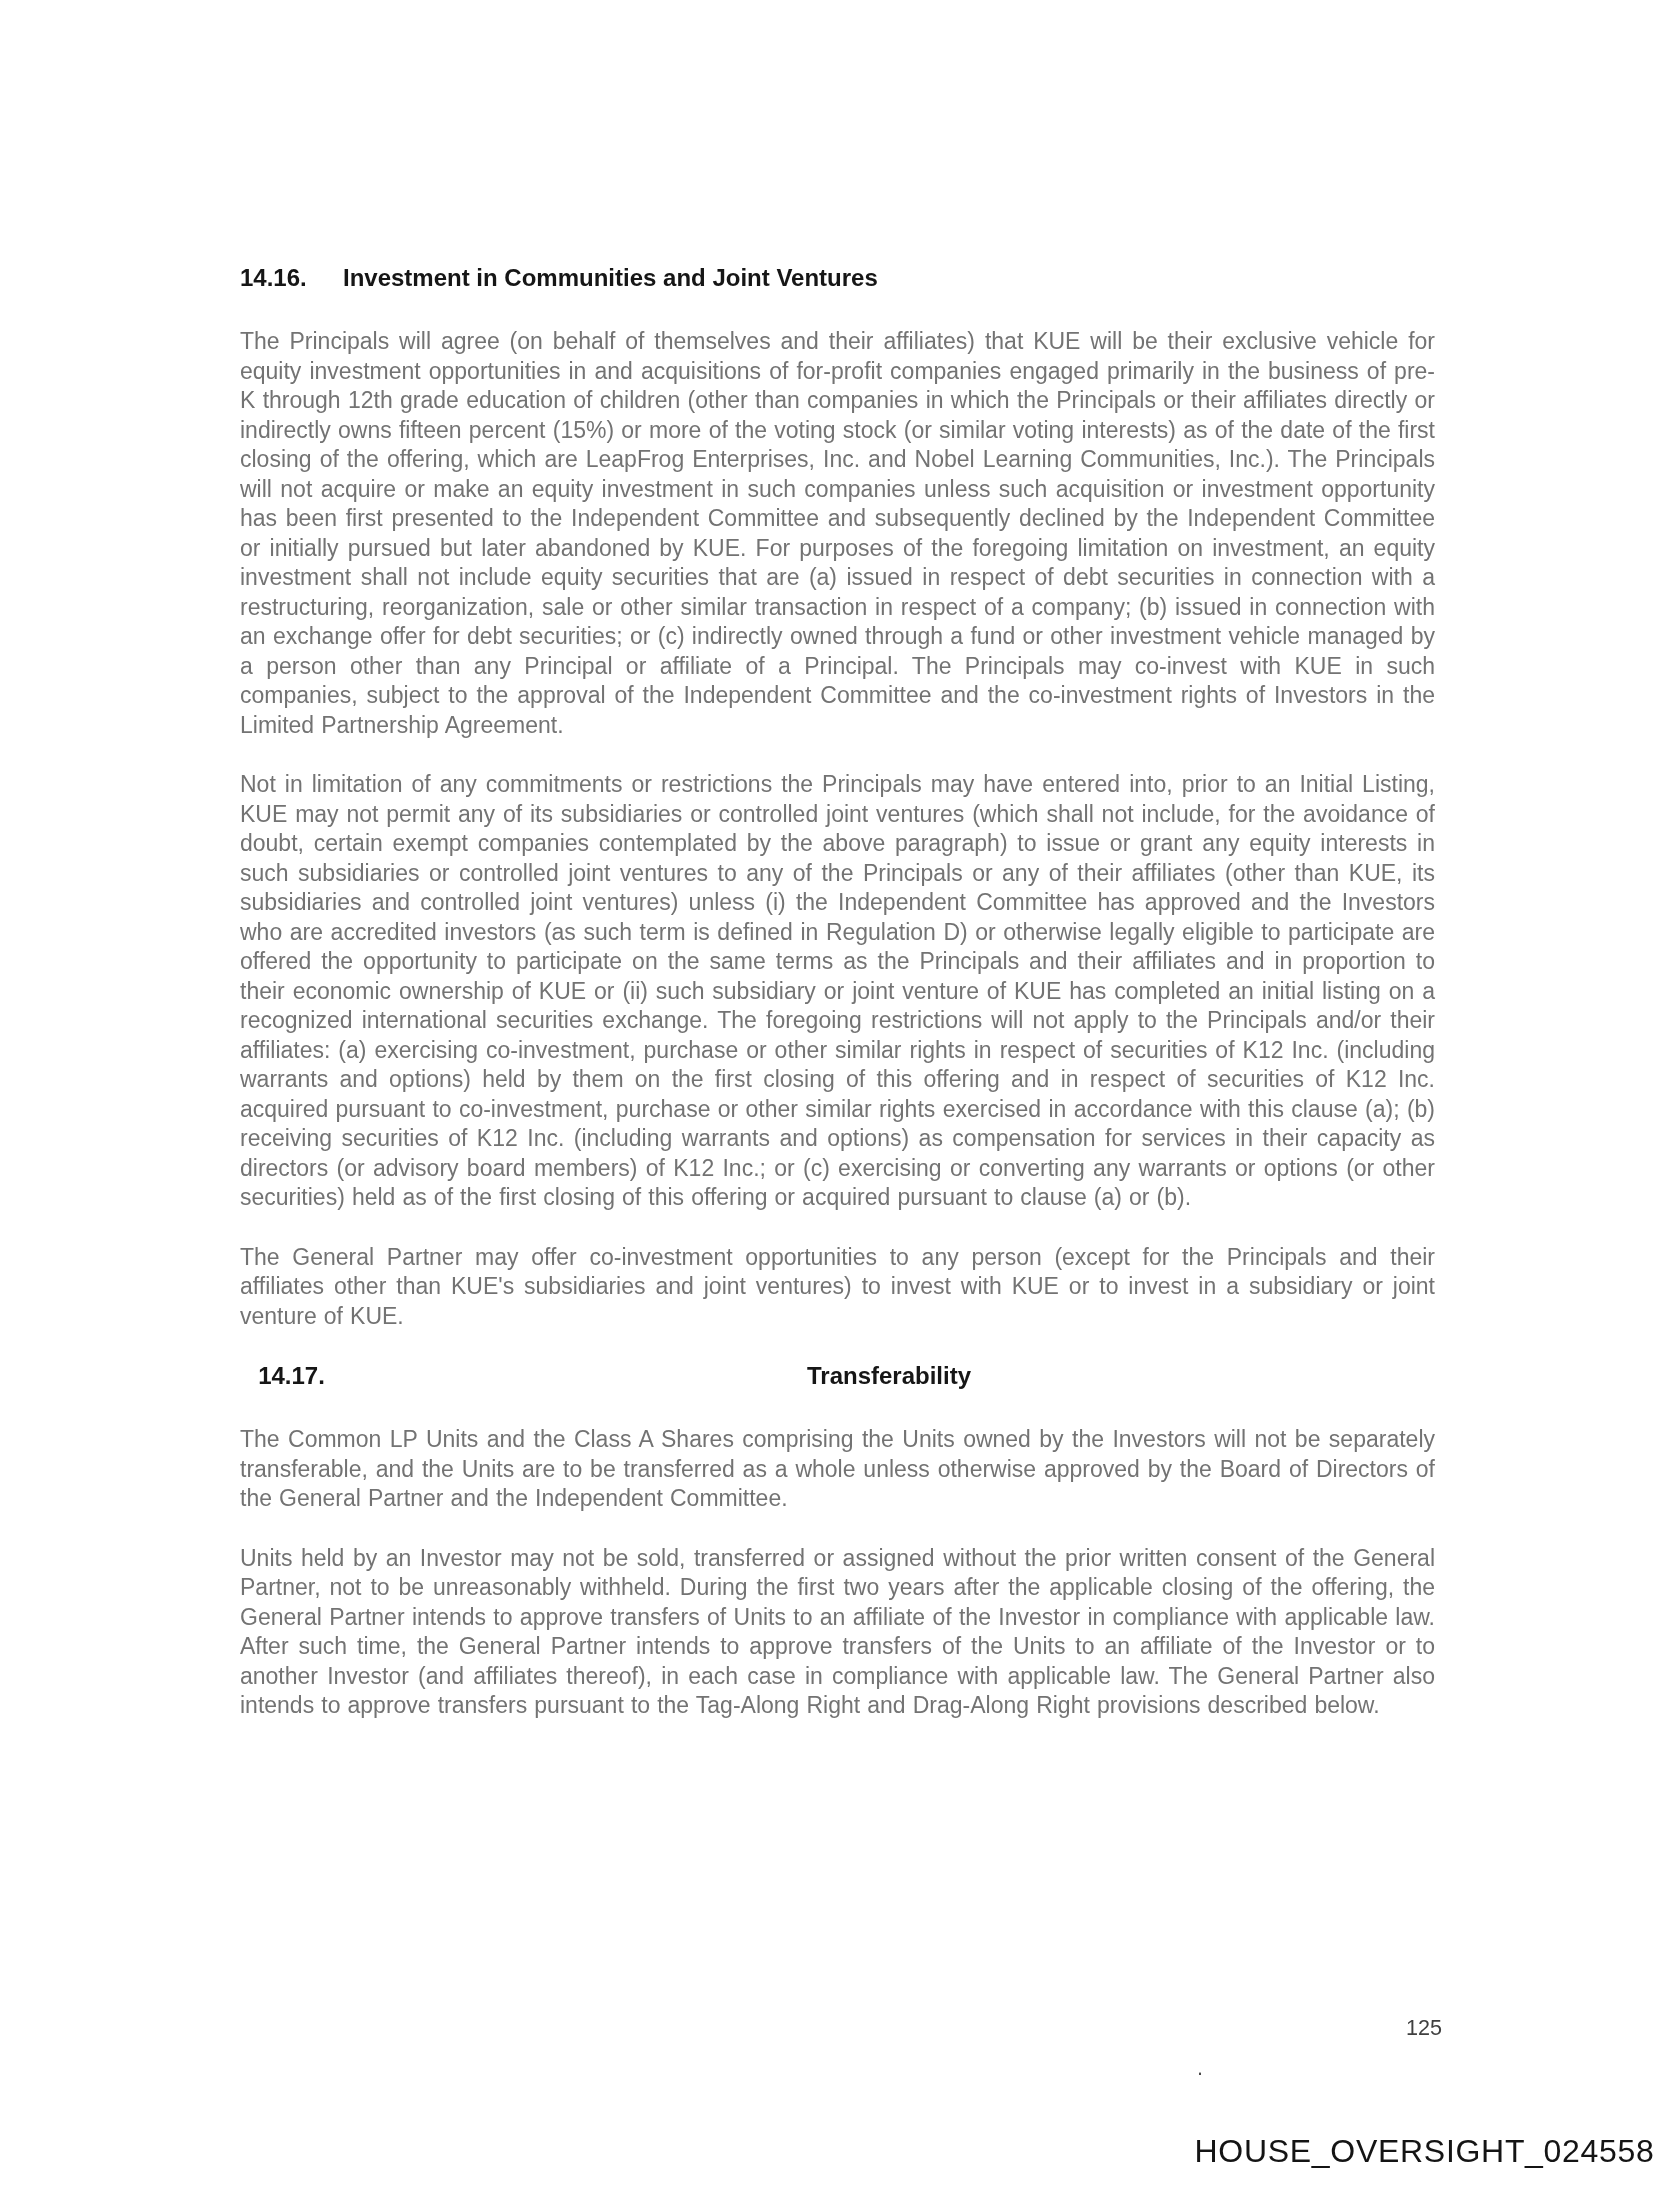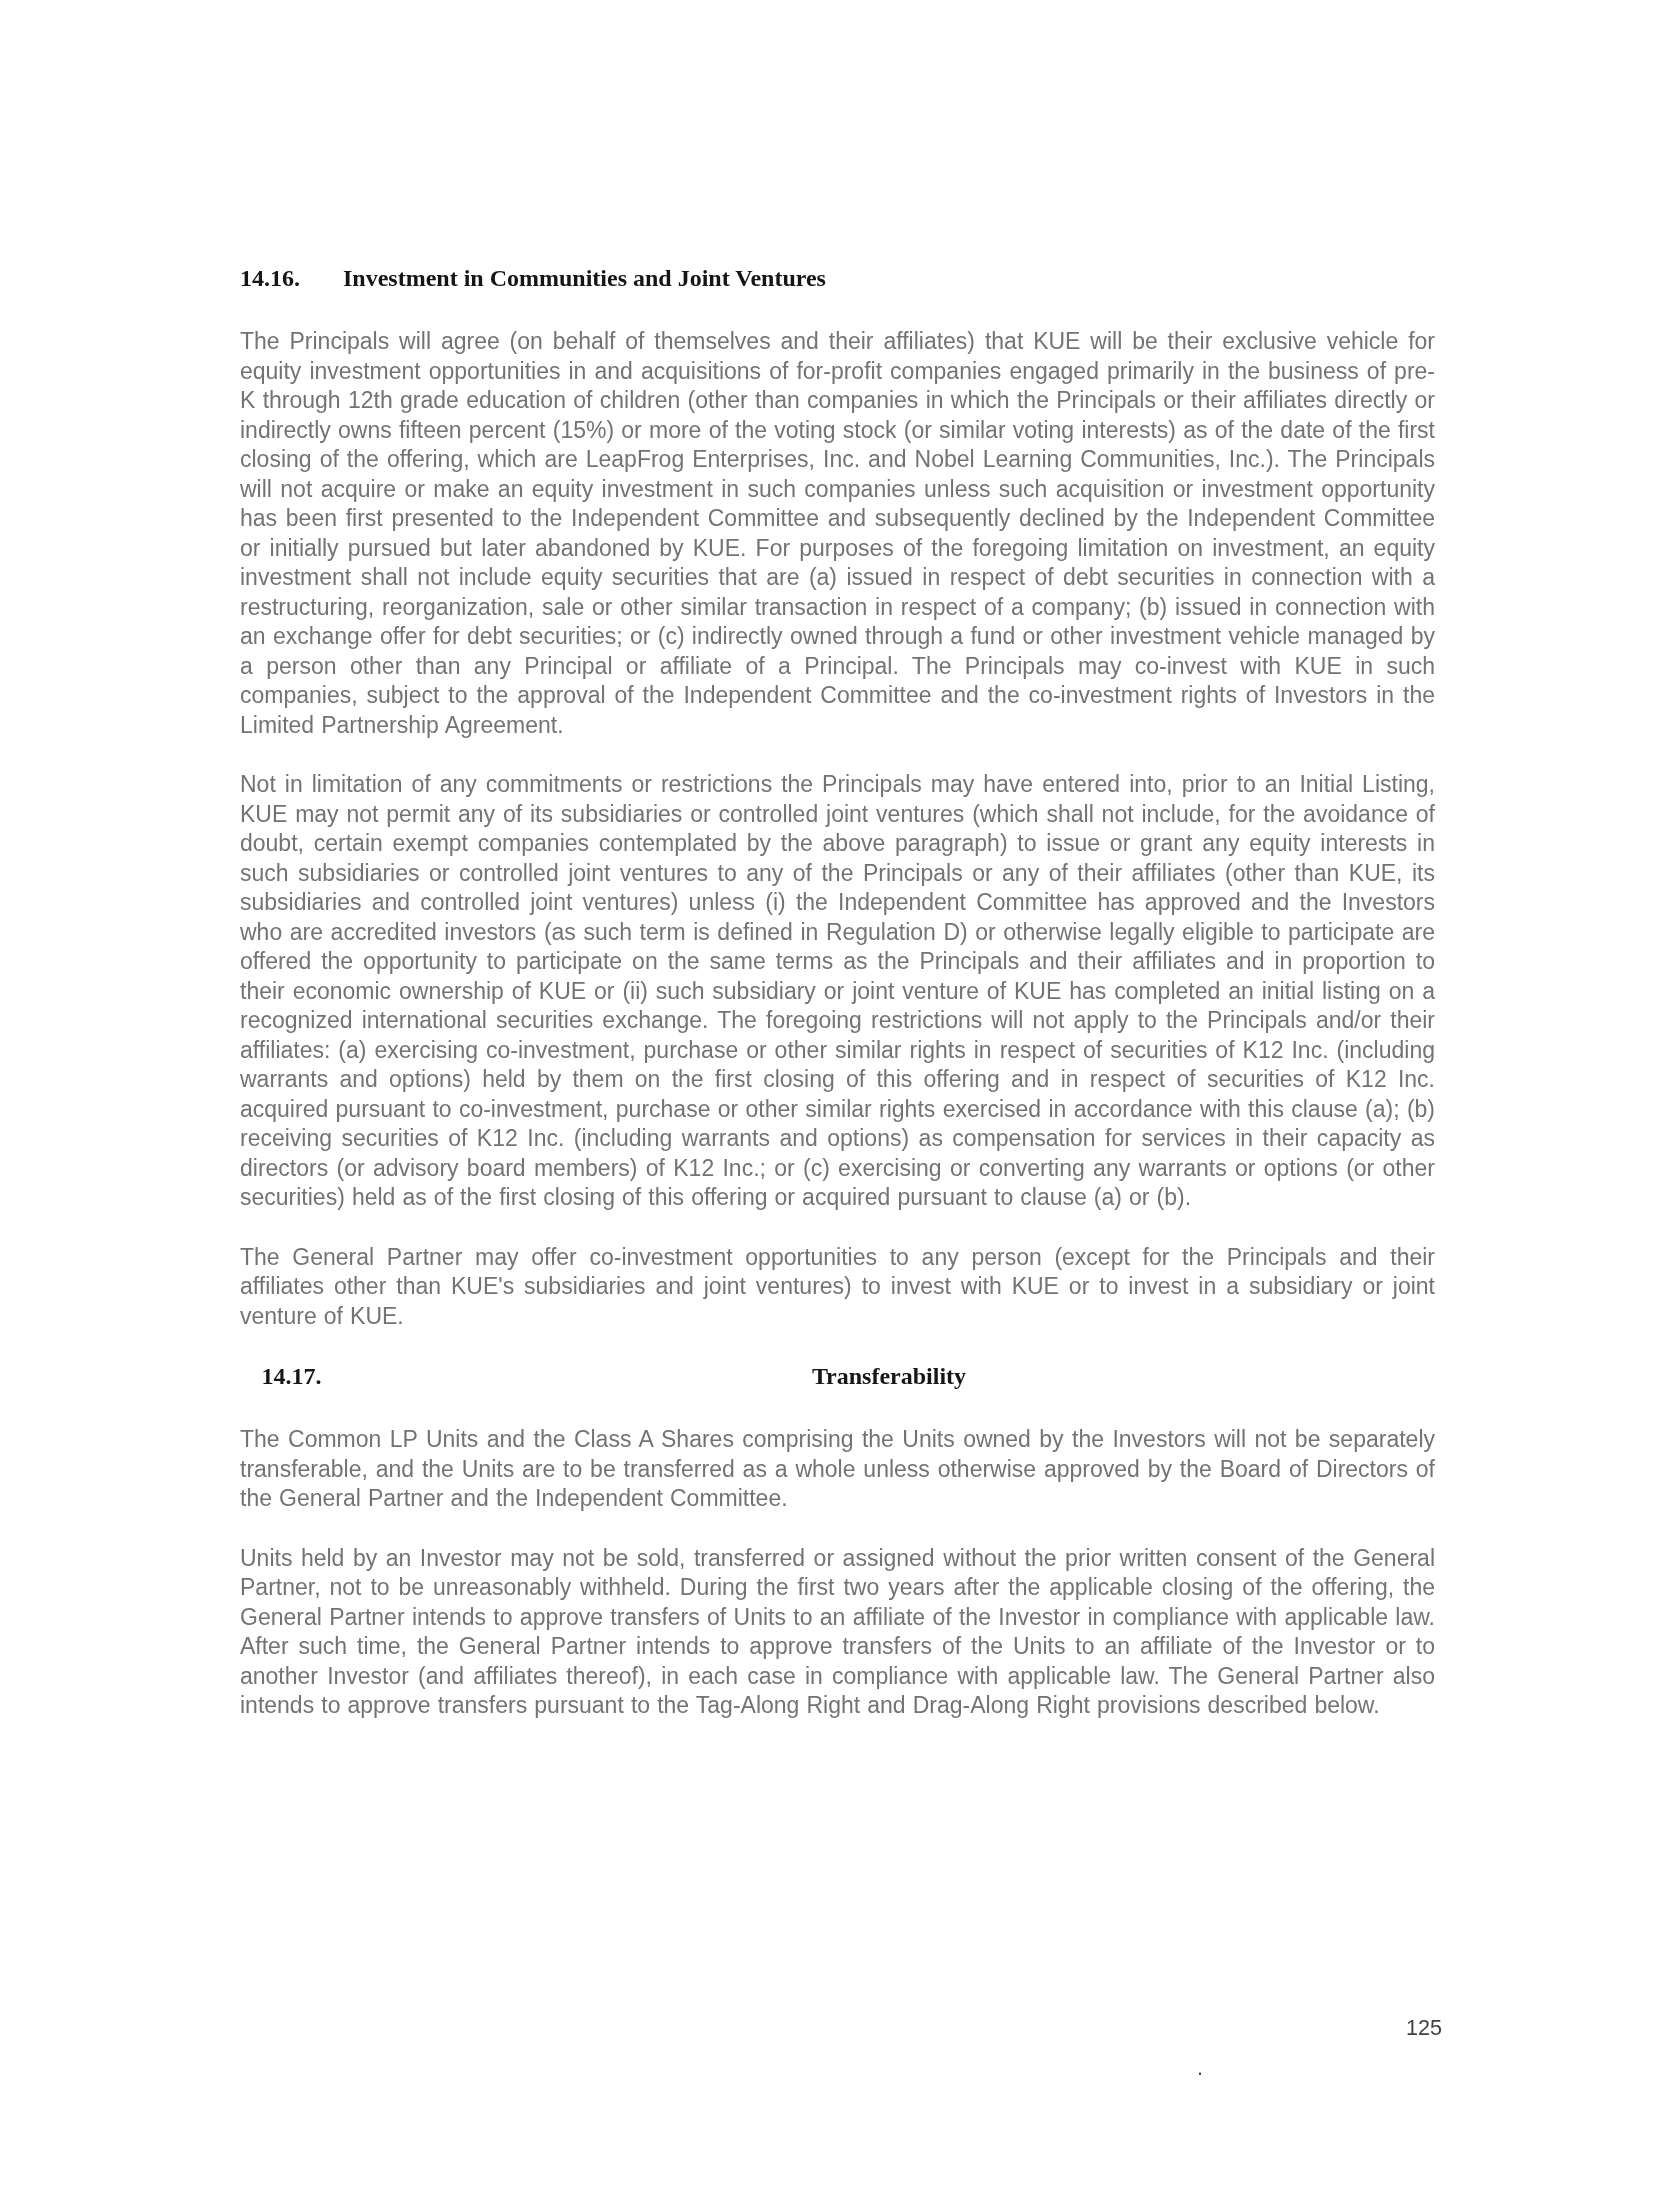--- a/index.html
+++ b/index.html
@@ -24,21 +24,20 @@
       top: 263px;
       width: 1195px;
     }
     .heading {
       display: flex;
       font-size: 24px;
       line-height: 30px;
       font-weight: bold;
       margin: 0 0 34px 0;
       color: #161616;
-      font-family: Liberation Serif, serif;
     }
     .h-num {
       flex: 0 0 auto;
       width: 103px;
     }
     .h-title {
       flex: 1 1 auto;
     }
     .section-2 .heading {
       margin-top: 30px;
@@ -97,14 +96,15 @@
         <span class="h-title">Transferability</span>
       </h2>
       <p class="body">The Common LP Units and the Class A Shares comprising the Units owned by the Investors will not be separately transferable, and the Units are to be transferred as a whole unless otherwise approved by the Board of Directors of the General Partner and the Independent Committee.</p>
       <p class="body">Units held by an Investor may not be sold, transferred or assigned without the prior written consent of the General Partner, not to be unreasonably withheld.  During the first two years after the applicable closing of the offering, the General Partner intends to approve transfers of Units to an affiliate of the Investor in compliance with applicable law.  After such time, the General Partner intends to approve transfers of the Units to an affiliate of the Investor or to another Investor (and affiliates thereof), in each case in compliance with applicable law.  The General Partner also intends to approve transfers pursuant to the Tag-Along Right and Drag-Along Right provisions described below.</p>
     </section>
 
   </div>
 
   <div class="page-number">125</div>
   <div class="artifact-dot">.</div>
+  <div class="bates">HOUSE_OVERSIGHT_024558</div>
 </div>
 
 
 </body></html>

